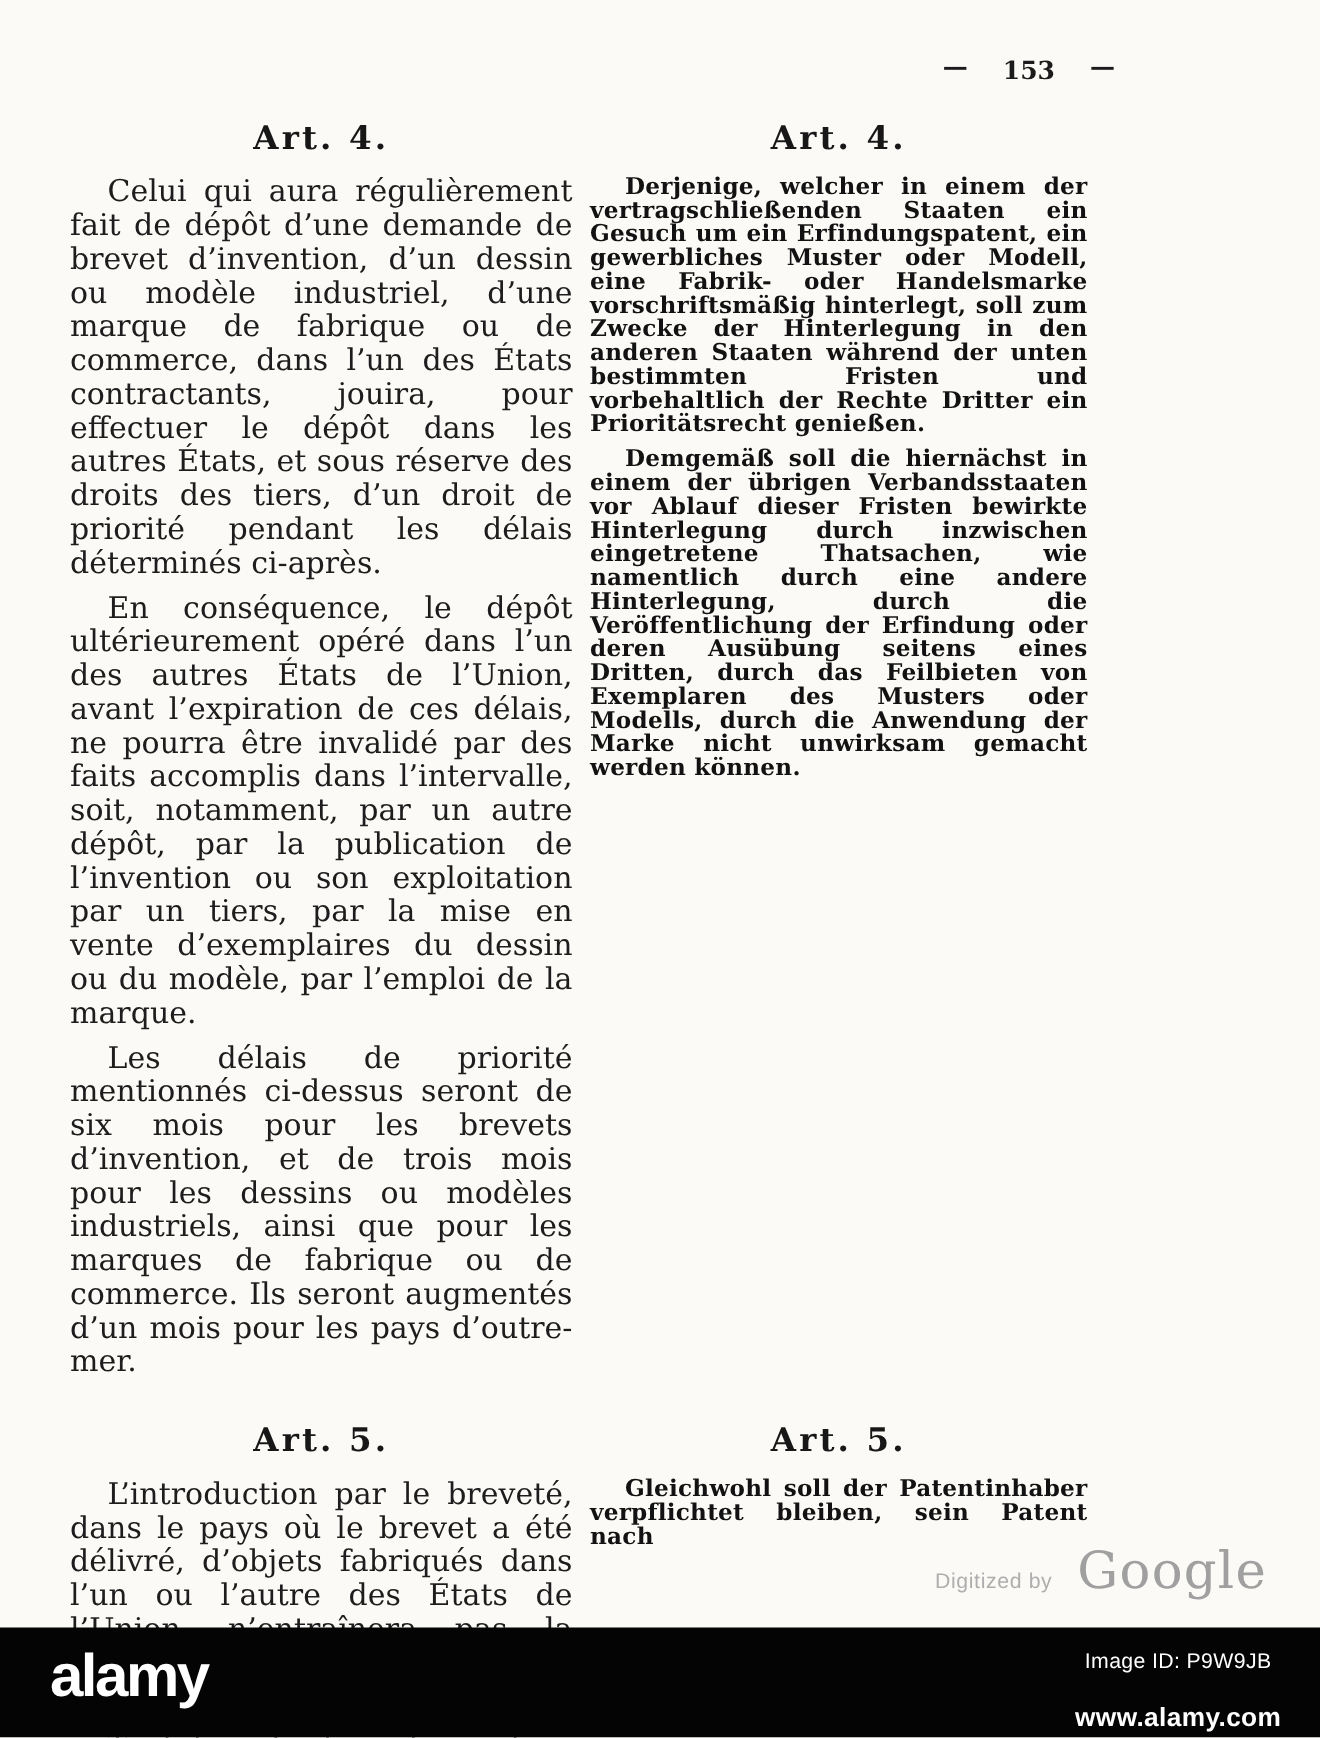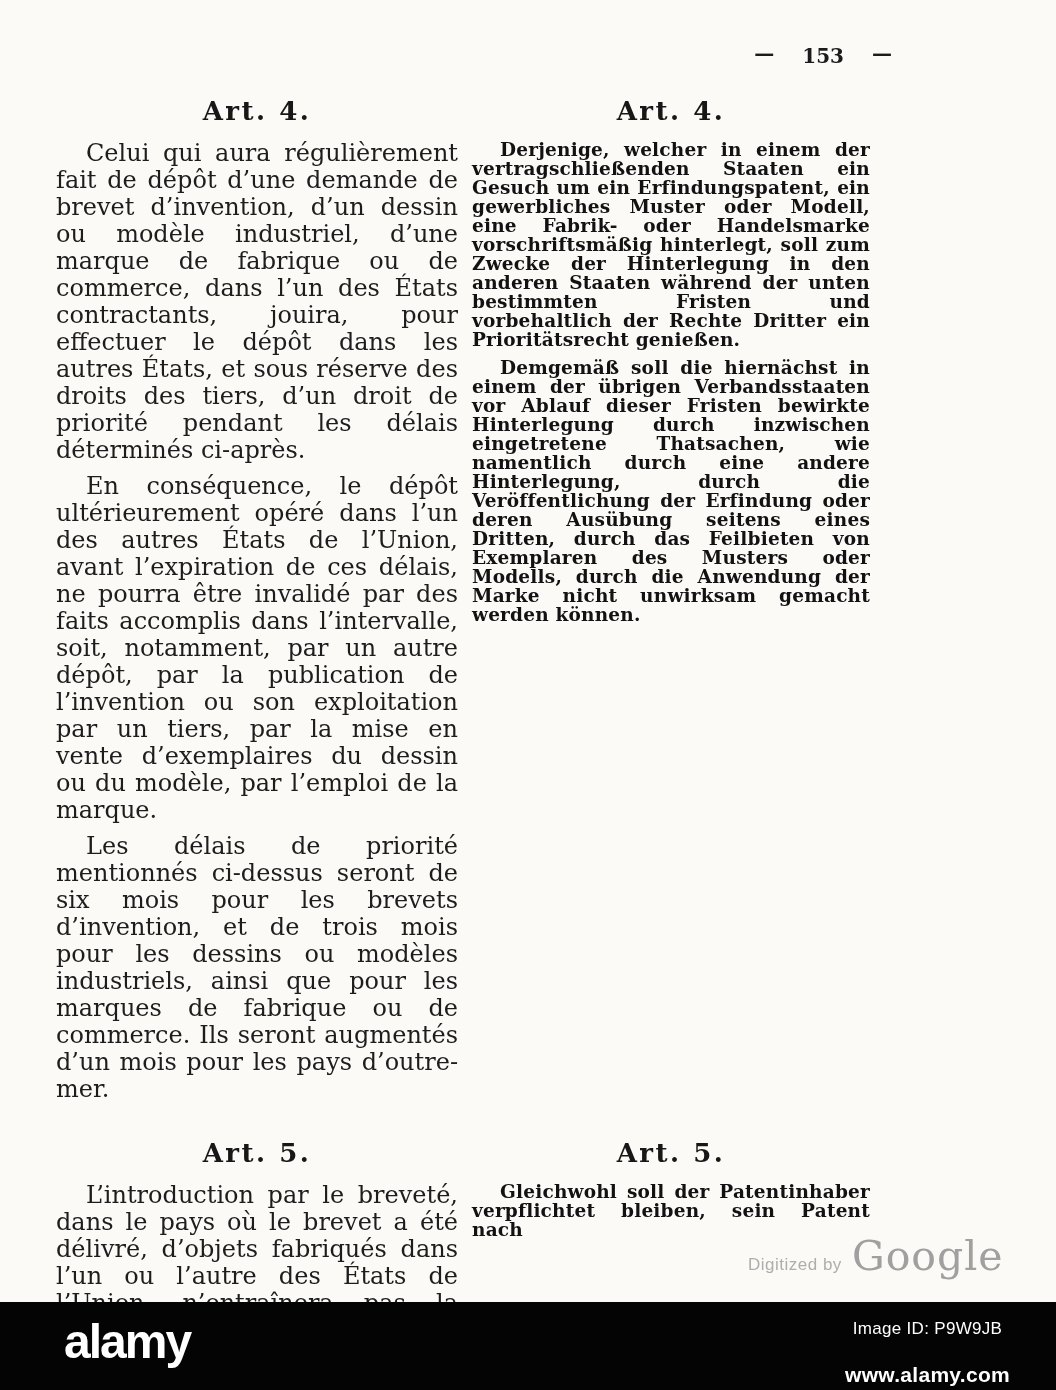--- a/index.html
+++ b/index.html
@@ -55,21 +55,21 @@
   }
   .art5-block { margin-top: 22px; }
   .p-gap-fr { margin-top: 38px; }
   .p-gap-de { margin-top: 4px; }
   .google-mark {
     position: absolute;
     left: 748px;
     top: 1232px;
     display: flex;
     align-items: baseline;
-    gap: 10px;
+    gap: 20px;
   }
   .digitized-label {
     font-family: "Liberation Sans", sans-serif;
     font-size: 17px;
     color: #aeaeae;
     letter-spacing: 0.5px;
   }
   .google-logo {
     font-family: "DejaVu Serif", serif;
     font-size: 41px;
@@ -79,31 +79,31 @@
   .alamy-bar {
     position: absolute;
     left: 0;
     top: 1302px;
     width: 1056px;
     height: 88px;
     background: #040404;
   }
   .alamy-logo {
     position: absolute;
-    left: 64px;
+    left: 40px;
     top: 12px;
     font-family: "Liberation Sans", sans-serif;
     font-weight: bold;
     font-size: 48px;
     color: #ffffff;
     letter-spacing: -2px;
   }
   .alamy-meta {
     position: absolute;
-    right: 46px;
+    right: 31px;
     top: 17px;
     text-align: center;
     color: #ffffff;
     font-family: "Liberation Sans", sans-serif;
   }
   .alamy-id { font-size: 17px; margin-bottom: 6px; letter-spacing: 0.3px; }
   .alamy-url { font-size: 21px; font-weight: bold; letter-spacing: 0.3px; margin-top: 24px; }
 </style>
 </head>
 <body>

